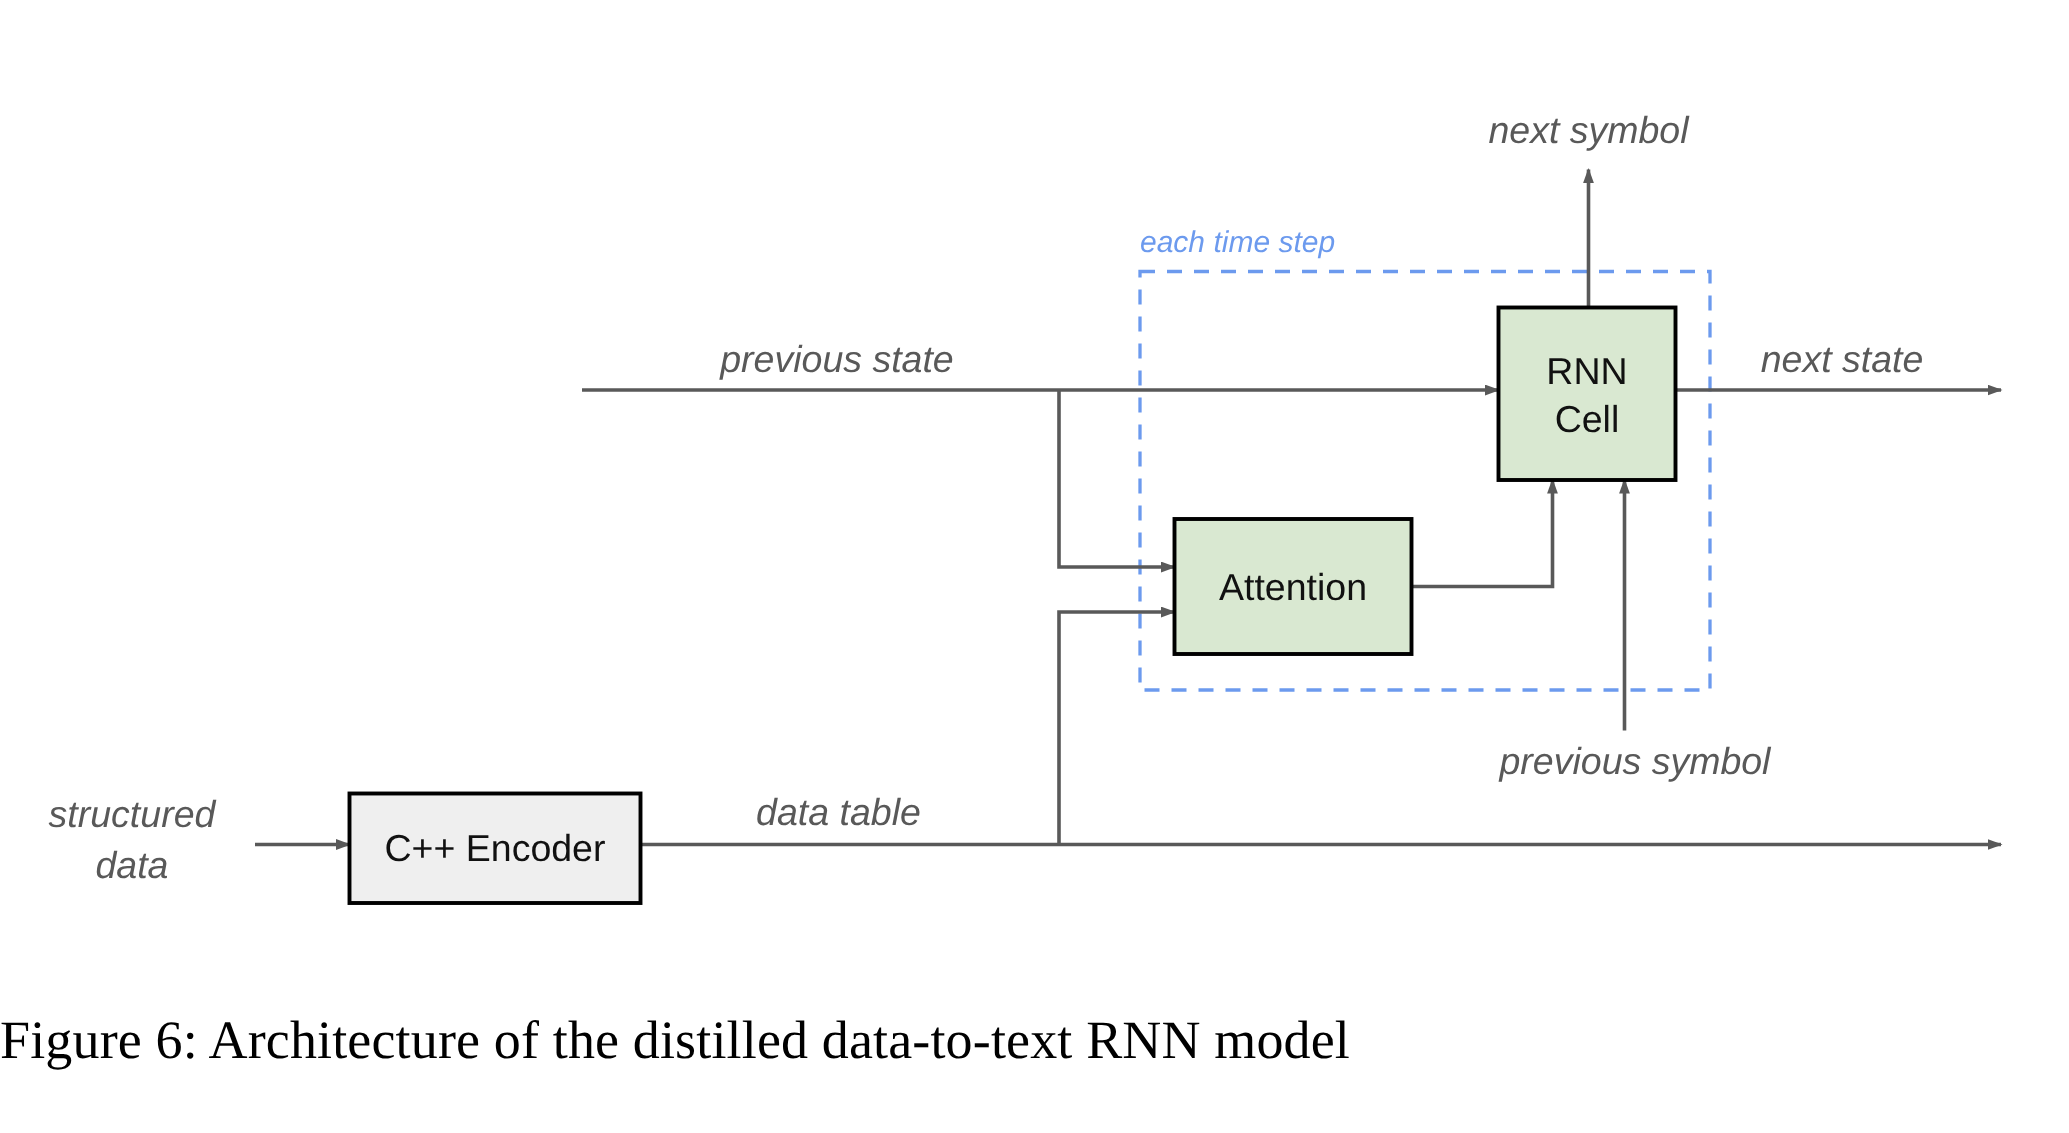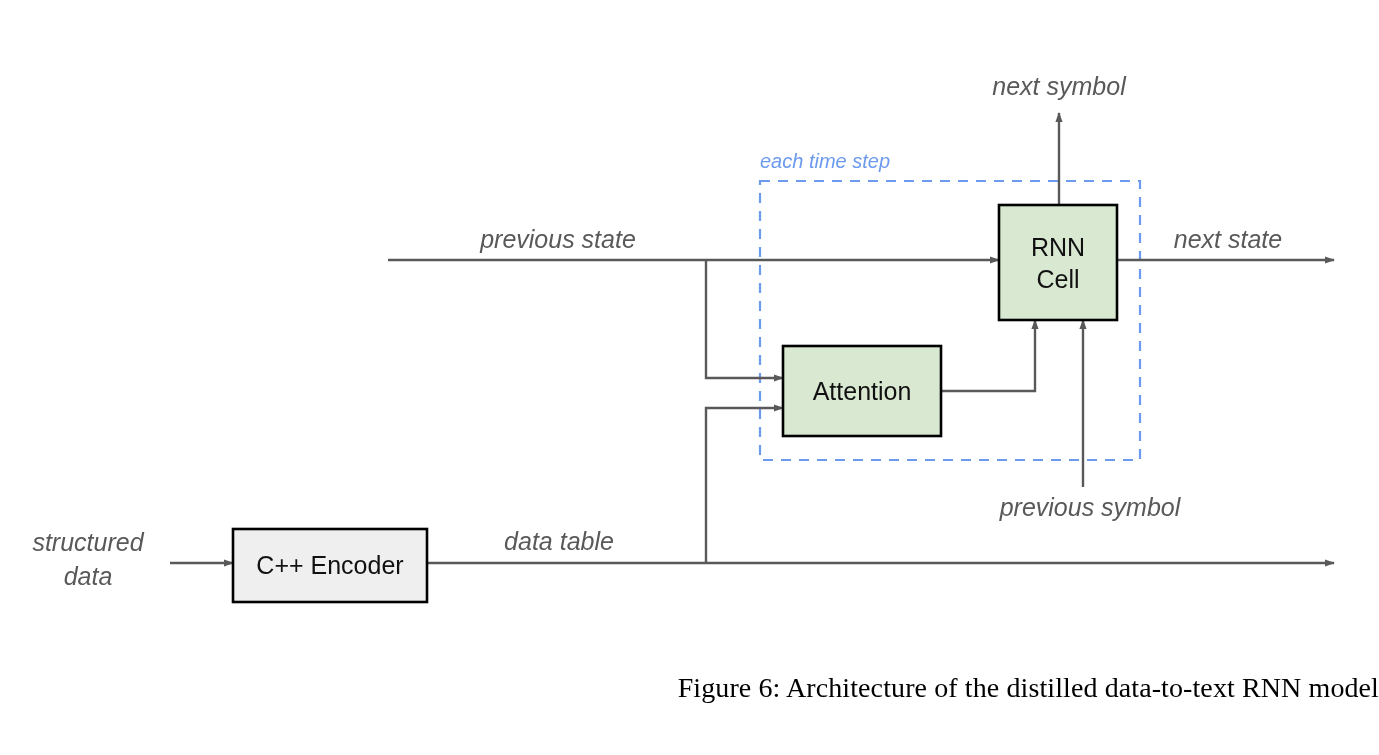--- a/index.html
+++ b/index.html
@@ -42,23 +42,23 @@
     font-style: italic;
     font-size: 20px;
     fill: #6c9aee;
     text-anchor: start;
   }
   .caption {
     position: absolute;
     left: 0;
     top: 672px;
     width: 1379px;
-    text-align: right;
+    text-align: left;
     font-family: "Liberation Serif", serif;
-    font-size: 28px;
+    font-size: 36px;
     color: #000000;
     letter-spacing: 0.1px;
   }
 </style>
 </head>
 <body>
 
 <div id="page">
 
   <svg id="diagram-svg" viewBox="0 0 1379 755">

